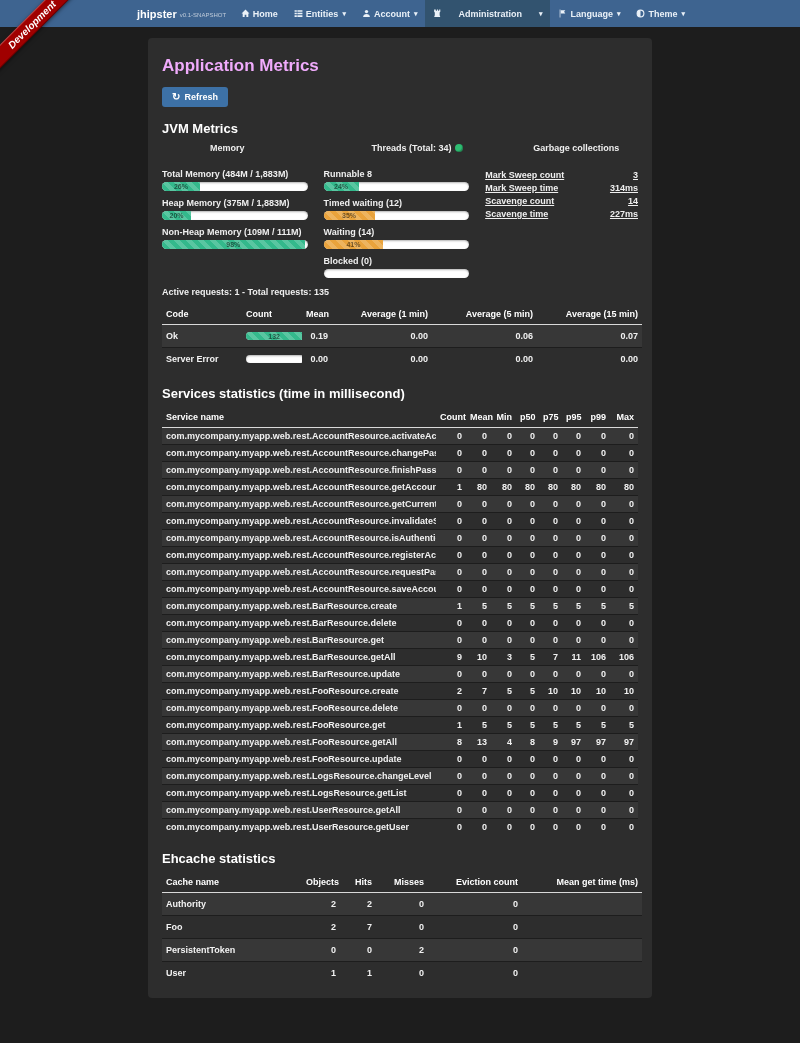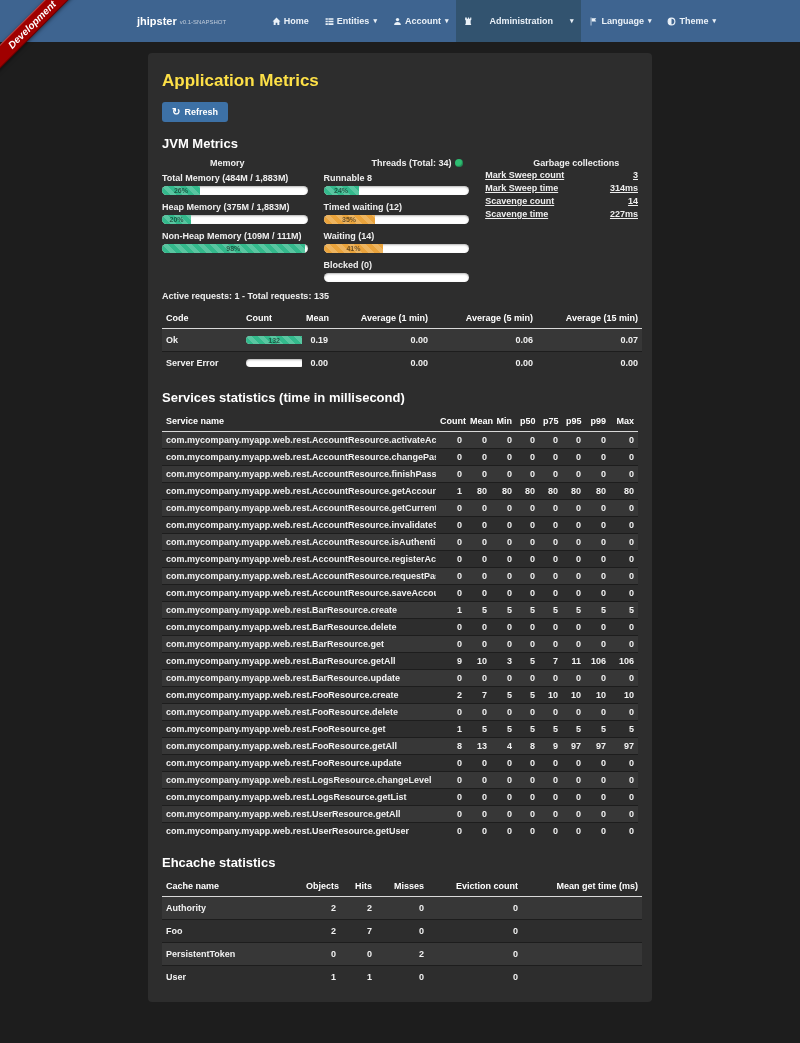--- a/index.html
+++ b/index.html
@@ -16,52 +16,52 @@
   
   .ribbon{
     position:absolute; top:16px; left:-32px; width:128px; z-index:50;
     transform:rotate(-45deg); background:var(--ribbon);
     border-top:1px solid rgba(255,255,255,.28); border-bottom:1px solid rgba(0,0,0,.35);
     box-shadow:0 1px 4px rgba(0,0,0,.5);
     text-align:center; font-size:10px; font-weight:700; font-style:italic; color:#fff; padding:2px 0;
   }
   
   .navbar{
-    height:42px; background:var(--navbar); display:flex; align-items:stretch;
-    padding-left:137px; padding-right:76px; justify-content:space-between;
+    height:27px; background:var(--navbar); display:flex; align-items:stretch;
+    padding-left:137px; padding-right:107px; justify-content:space-between;
   }
   .brand{display:flex; align-items:center; color:#fff; cursor:pointer;}
   .brand-name{font-size:11px; font-weight:700;}
   .brand-version{font-size:6px; color:rgba(255,255,255,.65); margin-left:3px; margin-top:2px;}
   .nav{display:flex; list-style:none; align-items:stretch;}
   .nav-item{
     display:flex; align-items:center; gap:3px; padding:0 8px; font-size:9px; font-weight:700;
     color:#eaf1f8; cursor:pointer; white-space:nowrap;
   }
   .nav-item.active{background:var(--navbar-active);gap:16px;}
   .nav-item svg{width:9px; height:9px; fill:currentColor;}
   .caret{font-size:7px; margin-left:1px;}
   
   .container{
     width:504px; margin:11px auto 0; background:var(--panel); border-radius:4px;
     padding:12px 14px 14px;
   }
-  h2.page-title{font-size:17px; font-weight:700; margin:6px 0 10px; color:#fde047;}
+  h2.page-title{font-size:17px; font-weight:700; margin:6px 0 10px; color:#f0abfc;}
   h3.section-title{font-size:13px; font-weight:700; margin:16px 0 7px; color:#fff;}
   h3.first{margin-top:10px;}
   
   .btn-refresh{
     display:inline-flex; align-items:center; gap:4px; background:var(--button); color:#fff;
     border:none; border-radius:3px; font-family:inherit; font-size:9px; font-weight:700;
     padding:5px 10px; cursor:pointer; margin-bottom:4px;
   }
   .refresh-glyph{font-size:10px; line-height:1;}
   
   .jvm-grid{display:grid; grid-template-columns:1fr 1fr 1.05fr; column-gap:16px; font-size:9px;}
-  .col-title{font-weight:700; margin-bottom:1px; display:flex; align-items:center; gap:4px;padding-left:48px;}
+  .col-title{font-weight:700; margin-bottom:16px; display:flex; align-items:center; gap:4px;padding-left:48px;}
   .bar-label{font-weight:700; margin:5px 0 3px;}
   .progress{
     height:9px; background:#fff; border-radius:8px; overflow:hidden;
     box-shadow:inset 0 1px 2px rgba(0,0,0,.3); margin-bottom:7px;
   }
   .progress.slim{height:8px; margin-bottom:0;}
   .progress-fill{
     height:100%; display:flex; align-items:center; justify-content:center;
     font-size:7px; font-weight:700; color:rgba(0,0,0,.55);
     background-image:linear-gradient(45deg, rgba(255,255,255,.18) 25%, transparent 25%, transparent 50%,

